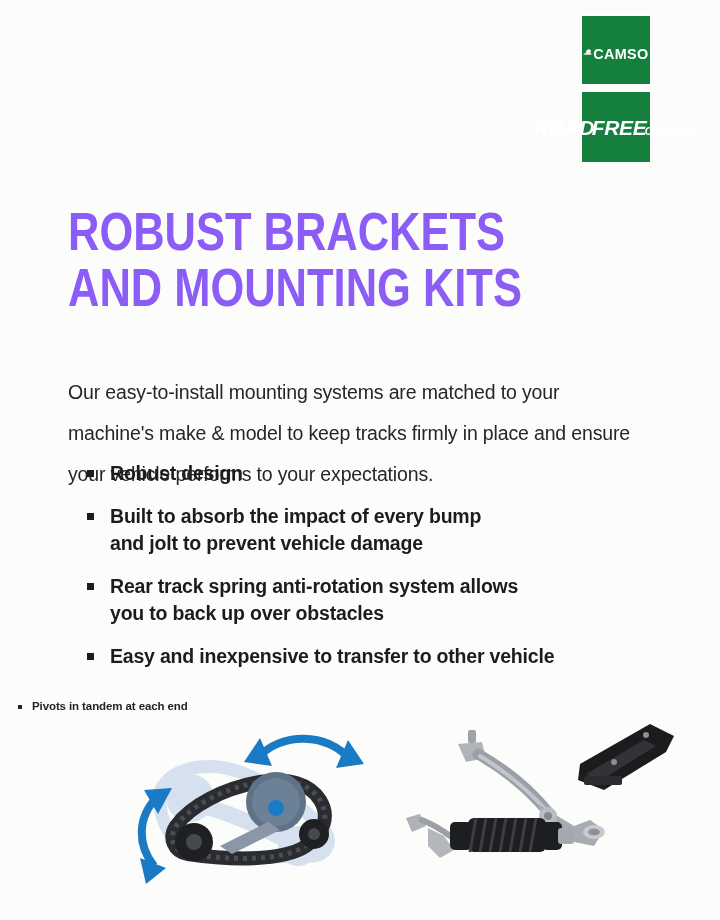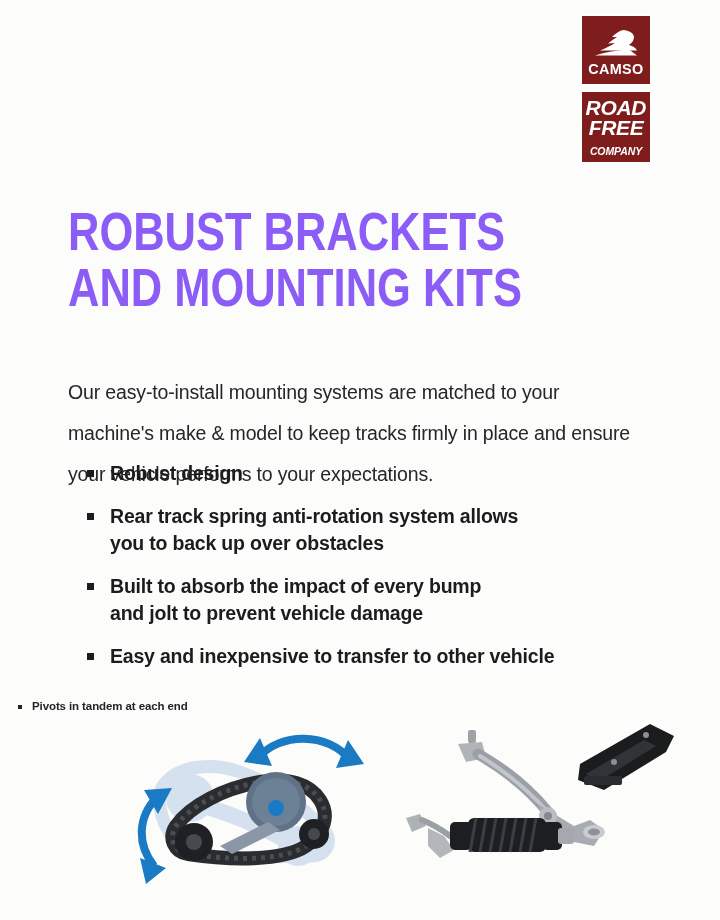--- a/index.html
+++ b/index.html
@@ -25,25 +25,25 @@
 
   
   .logo-stack {
     position: absolute;
     top: 14px;
     left: 580px;
     width: 72px;
   }
   .badge {
     width: 72px;
-    background: #7f1d1d;
+    background: #15803d;
     border: 2px solid #ffffff;
     box-sizing: border-box;
     display: flex;
-    flex-direction: column;
+    flex-direction: row;
     align-items: center;
     justify-content: center;
   }
   .badge-camso {
     height: 72px;
     padding-top: 4px;
   }
   .camso-mark {
     width: 46px;
     height: 30px;
@@ -218,28 +218,28 @@
 
   <ul class="features">
 
     <li class="feature-item">
       <span class="sq"></span>
       <span class="ft-line">Robust design</span>
     </li>
 
     <li class="feature-item">
       <span class="sq"></span>
+      <span class="ft-line">Built to absorb the impact of every bump</span>
+      <span class="ft-line">and jolt to prevent vehicle damage</span>
+    </li>
+
+    <li class="feature-item">
+      <span class="sq"></span>
       <span class="ft-line">Rear track spring anti-rotation system allows</span>
       <span class="ft-line">you to back up over obstacles</span>
-    </li>
-
-    <li class="feature-item">
-      <span class="sq"></span>
-      <span class="ft-line">Built to absorb the impact of every bump</span>
-      <span class="ft-line">and jolt to prevent vehicle damage</span>
     </li>
 
     <li class="feature-item">
       <span class="sq"></span>
       <span class="ft-line">Easy and inexpensive to transfer to other vehicle</span>
     </li>
 
   </ul>
 
   <div class="footnote">

